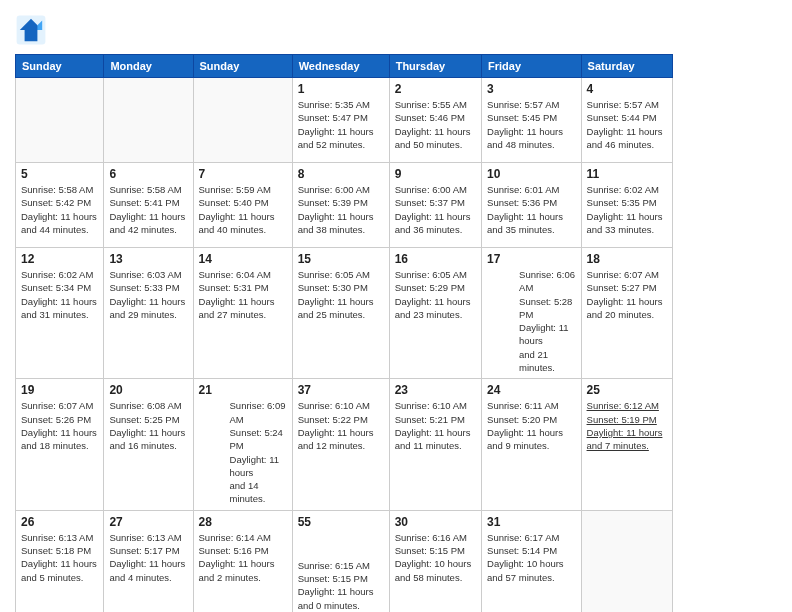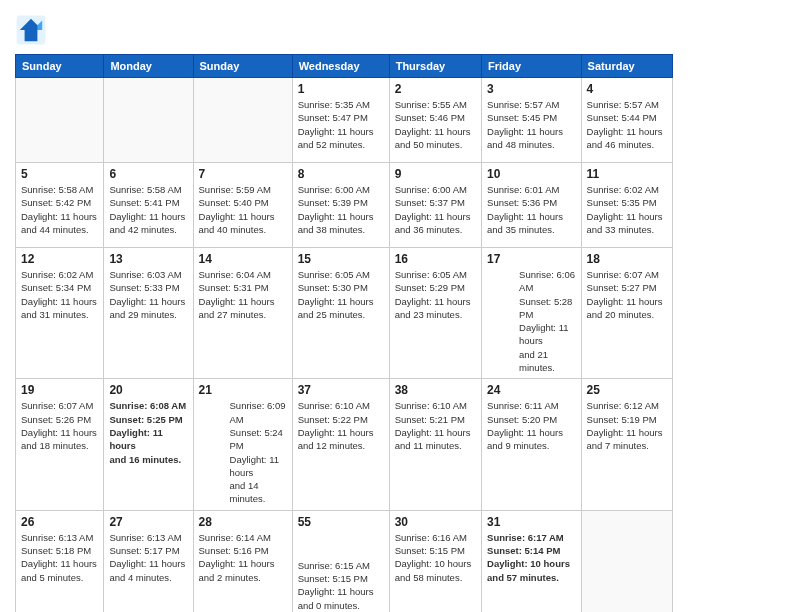--- a/index.html
+++ b/index.html
@@ -267,56 +267,56 @@
         <tr>
           <td>
             <div class="day-num">19</div>
             <div class="day-info" style="white-space: pre-line;">Sunrise: 6:07 AM
 Sunset: 5:26 PM
 Daylight: 11 hours
 and 18 minutes.</div>
           </td>
           <td>
             <div class="day-num">20</div>
-            <div class="day-info" style="white-space: pre-line; font-weight: bold;">Sunrise: 6:08 AM
+            <div class="day-info" style="white-space: pre-line;">Sunrise: 6:08 AM
 Sunset: 5:25 PM
 Daylight: 11 hours
 and 16 minutes.</div>
           </td>
           <td>
             <div class="day-num">21</div>
             <div class="day-info" style="white-space: pre-line; margin-left: 31px;">Sunrise: 6:09 AM
 Sunset: 5:24 PM
 Daylight: 11 hours
 and 14 minutes.</div>
           </td>
           <td>
             <div class="day-num">37</div>
             <div class="day-info" style="white-space: pre-line;">Sunrise: 6:10 AM
 Sunset: 5:22 PM
 Daylight: 11 hours
 and 12 minutes.</div>
           </td>
           <td>
-            <div class="day-num">38</div>
+            <div class="day-num">23</div>
             <div class="day-info" style="white-space: pre-line;">Sunrise: 6:10 AM
 Sunset: 5:21 PM
 Daylight: 11 hours
 and 11 minutes.</div>
           </td>
           <td>
             <div class="day-num">24</div>
             <div class="day-info" style="white-space: pre-line;">Sunrise: 6:11 AM
 Sunset: 5:20 PM
 Daylight: 11 hours
 and 9 minutes.</div>
           </td>
           <td>
             <div class="day-num">25</div>
-            <div class="day-info" style="white-space: pre-line;">Sunrise: 6:12 AM
+            <div class="day-info" style="white-space: pre-line; text-decoration: underline;">Sunrise: 6:12 AM
 Sunset: 5:19 PM
 Daylight: 11 hours
 and 7 minutes.</div>
           </td>
         </tr>
         <tr>
           <td>
             <div class="day-num">26</div>
             <div class="day-info" style="white-space: pre-line;">Sunrise: 6:13 AM
 Sunset: 5:18 PM
@@ -346,21 +346,21 @@
           </td>
           <td>
             <div class="day-num">30</div>
             <div class="day-info" style="white-space: pre-line;">Sunrise: 6:16 AM
 Sunset: 5:15 PM
 Daylight: 10 hours
 and 58 minutes.</div>
           </td>
           <td>
             <div class="day-num">31</div>
-            <div class="day-info" style="white-space: pre-line; font-weight: bold;">Sunrise: 6:17 AM
+            <div class="day-info" style="white-space: pre-line;">Sunrise: 6:17 AM
 Sunset: 5:14 PM
 Daylight: 10 hours
 and 57 minutes.</div>
           </td>
           <td class="empty-cell"></td>
         </tr>
       </tbody>
   </table>
 </div>
 

